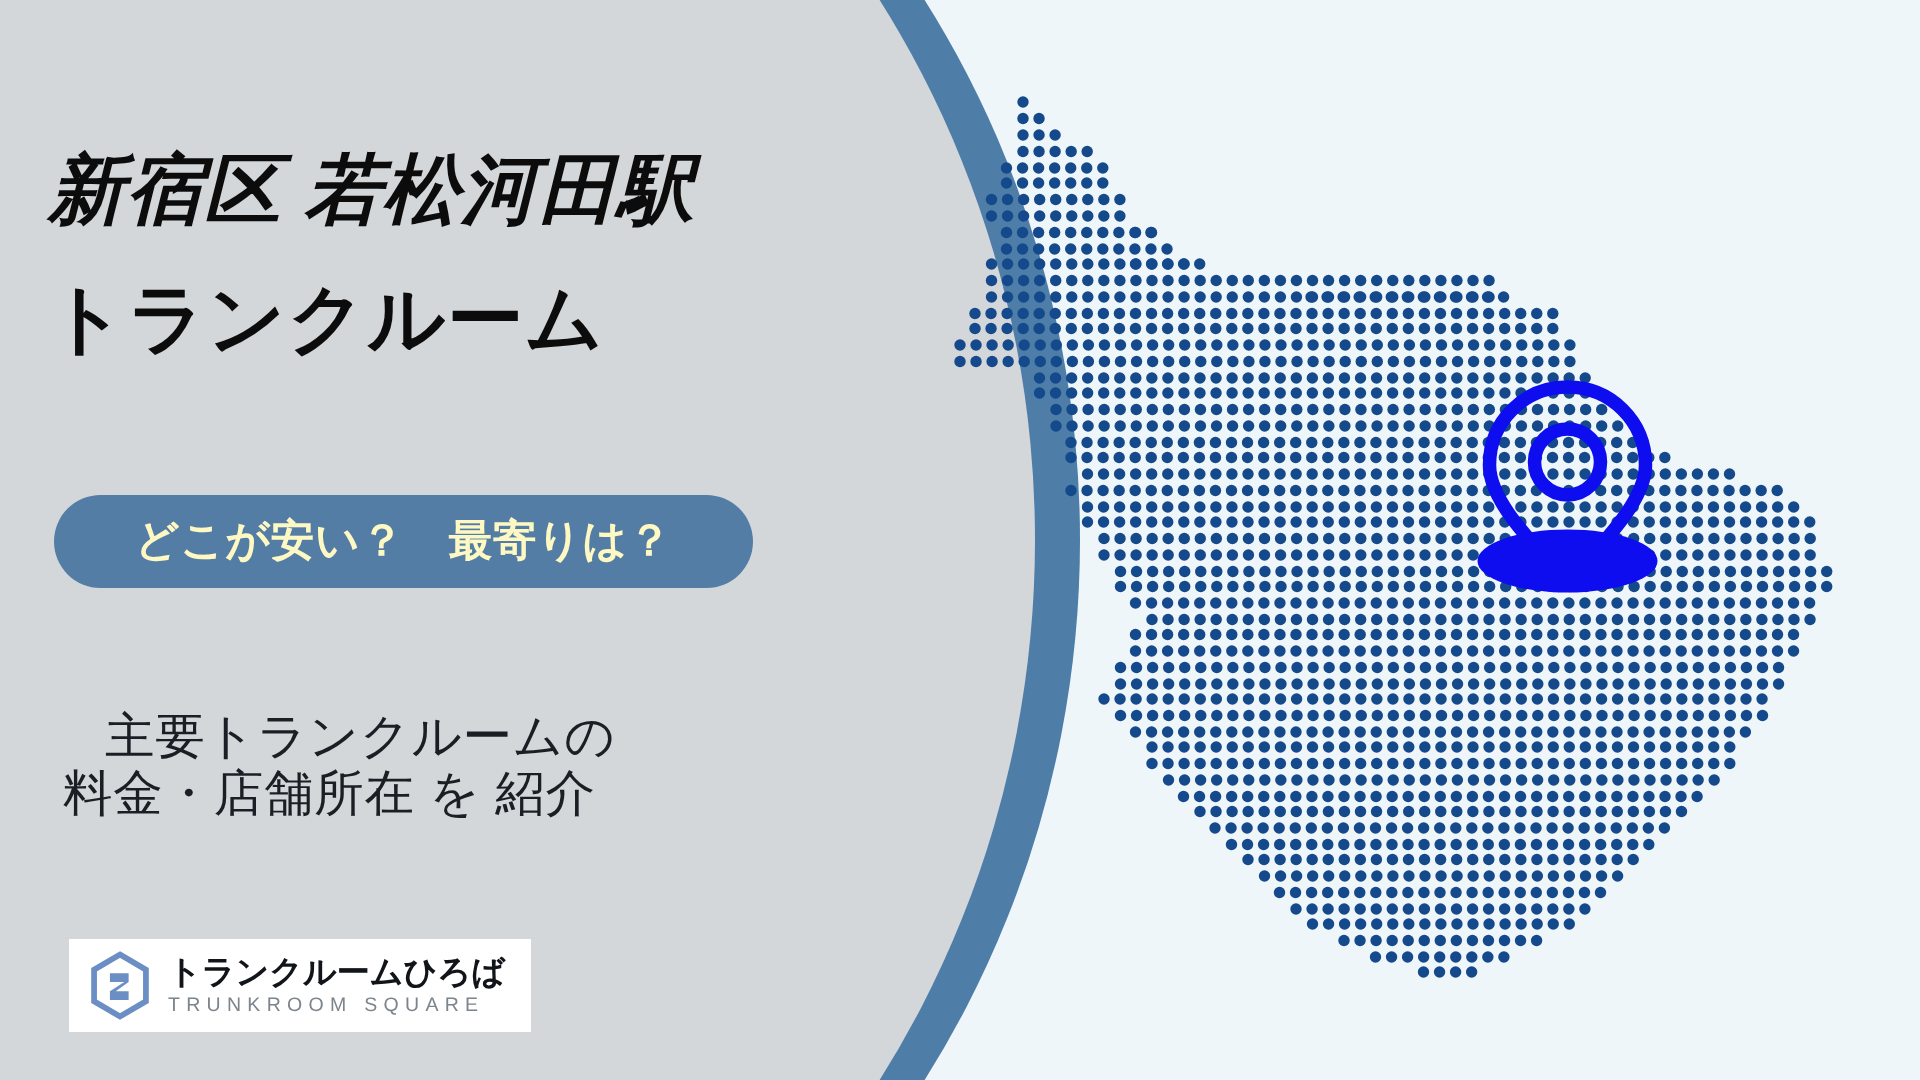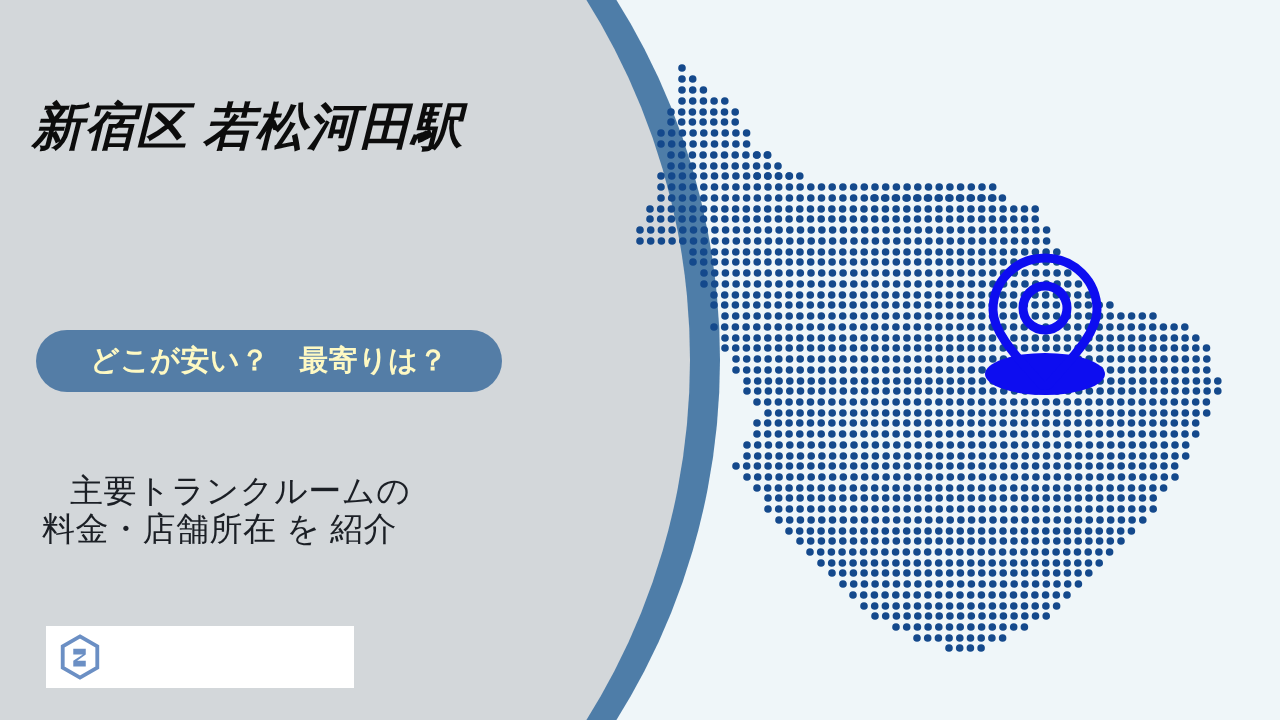--- a/index.html
+++ b/index.html
@@ -1791,30 +1791,35 @@
       <path d="M67 6 C38 6 15 29 15 58 C15 83 46 112 62 131 C64.5 134.5 69.5 134.5 72 131
                C88 112 119 83 119 58 C119 29 96 6 67 6 Z" fill="none" stroke="#0d0df0" stroke-width="9"></path>
       <circle cx="67" cy="56" r="22" fill="none" stroke="#0d0df0" stroke-width="9"></circle>
     </svg>
   </div>
 
   <div id="left-content">
 
     <div class="headline" id="headline-1">新宿区 若松河田駅</div>
 
+    <div class="headline" id="headline-2">トランクルーム</div>
 
     <div id="pill-badge">
       <span id="pill-badge-label">どこが安い？　最寄りは？</span>
     </div>
 
     <div class="subtitle" id="subtitle-1">主要トランクルームの</div>
 
     <div class="subtitle" id="subtitle-2">料金・店舗所在 を 紹介</div>
 
     <div id="logo-card">
       <svg id="logo-mark" viewBox="0 0 100 100" xmlns="http://www.w3.org/2000/svg">
         <path d="M50 7 L86 28 L86 72 L50 93 L14 72 L14 28 Z" fill="none" stroke="#6b8fc4" stroke-width="8"></path>
         <path d="M62 33 L36 33 L36 45 L56 45 L36 58 L36 70 L62 70 L62 58 L44 58 L62 45 Z" fill="#6b8fc4"></path>
       </svg>
+      <div id="logo-text">
+        <span id="logo-title">トランクルームひろば</span>
+        <span id="logo-subtitle">TRUNKROOM SQUARE</span>
+      </div>
     </div>
 
   </div>
 </div>
 
 </body></html>

